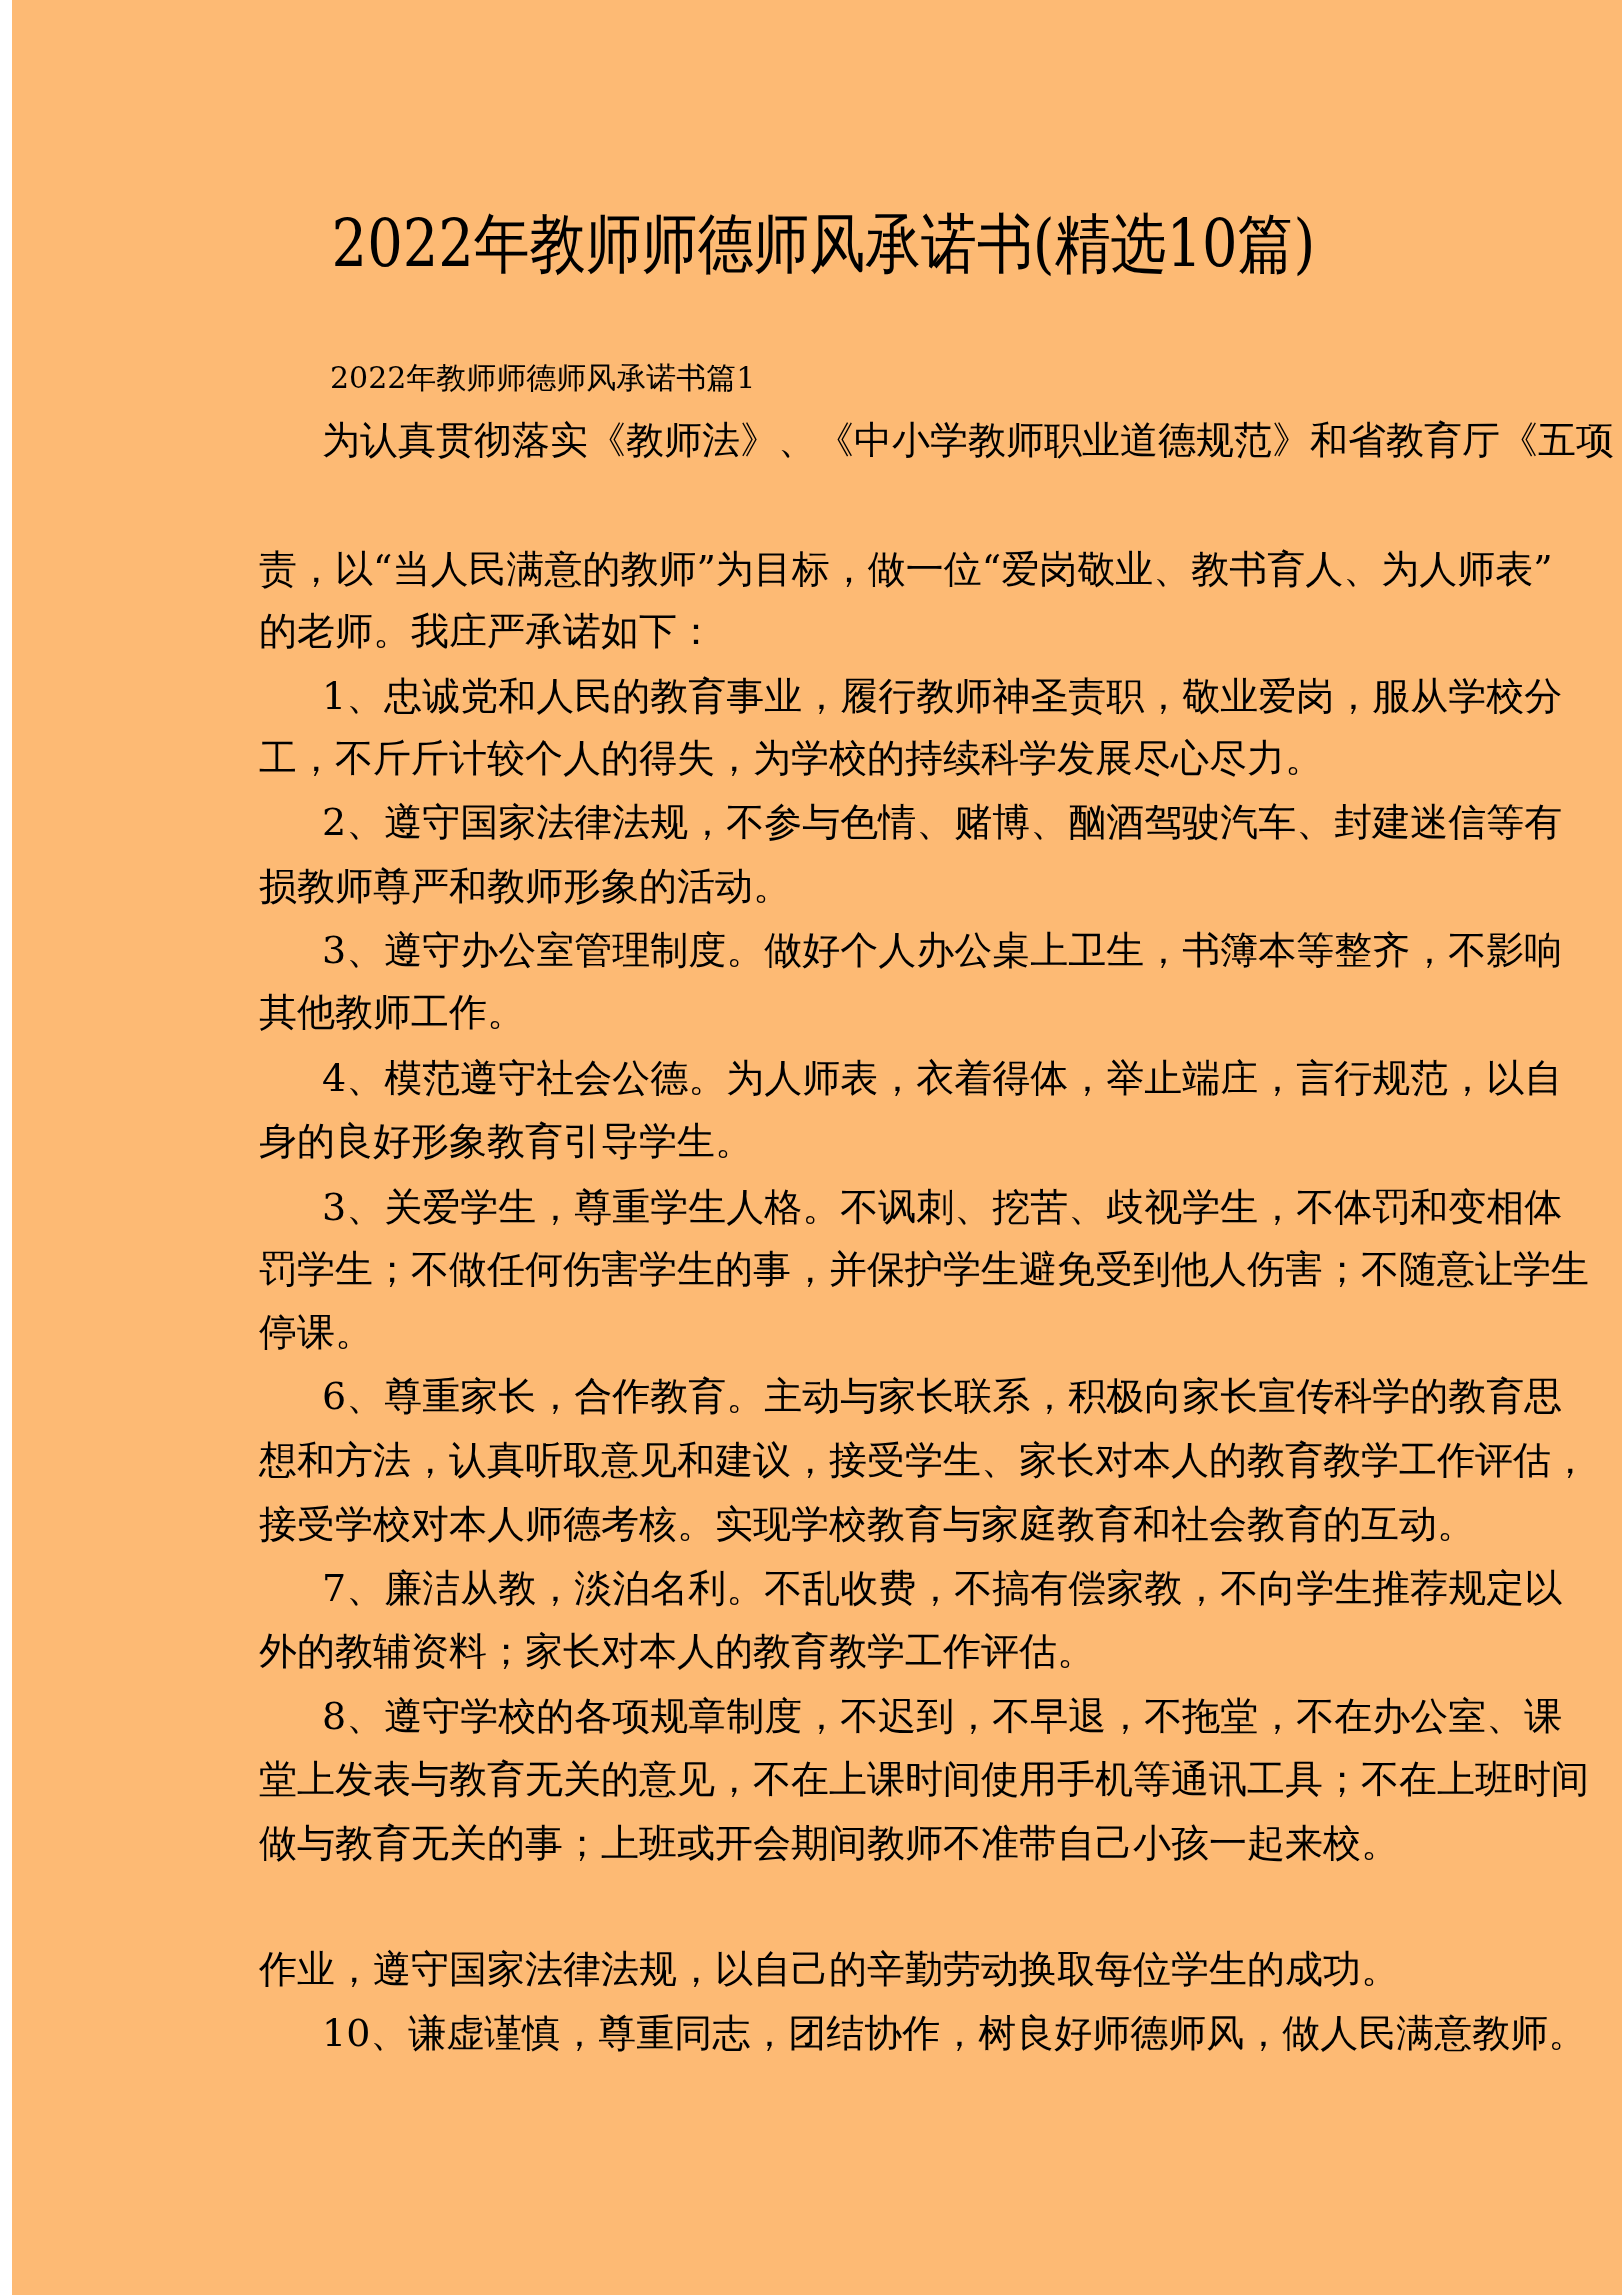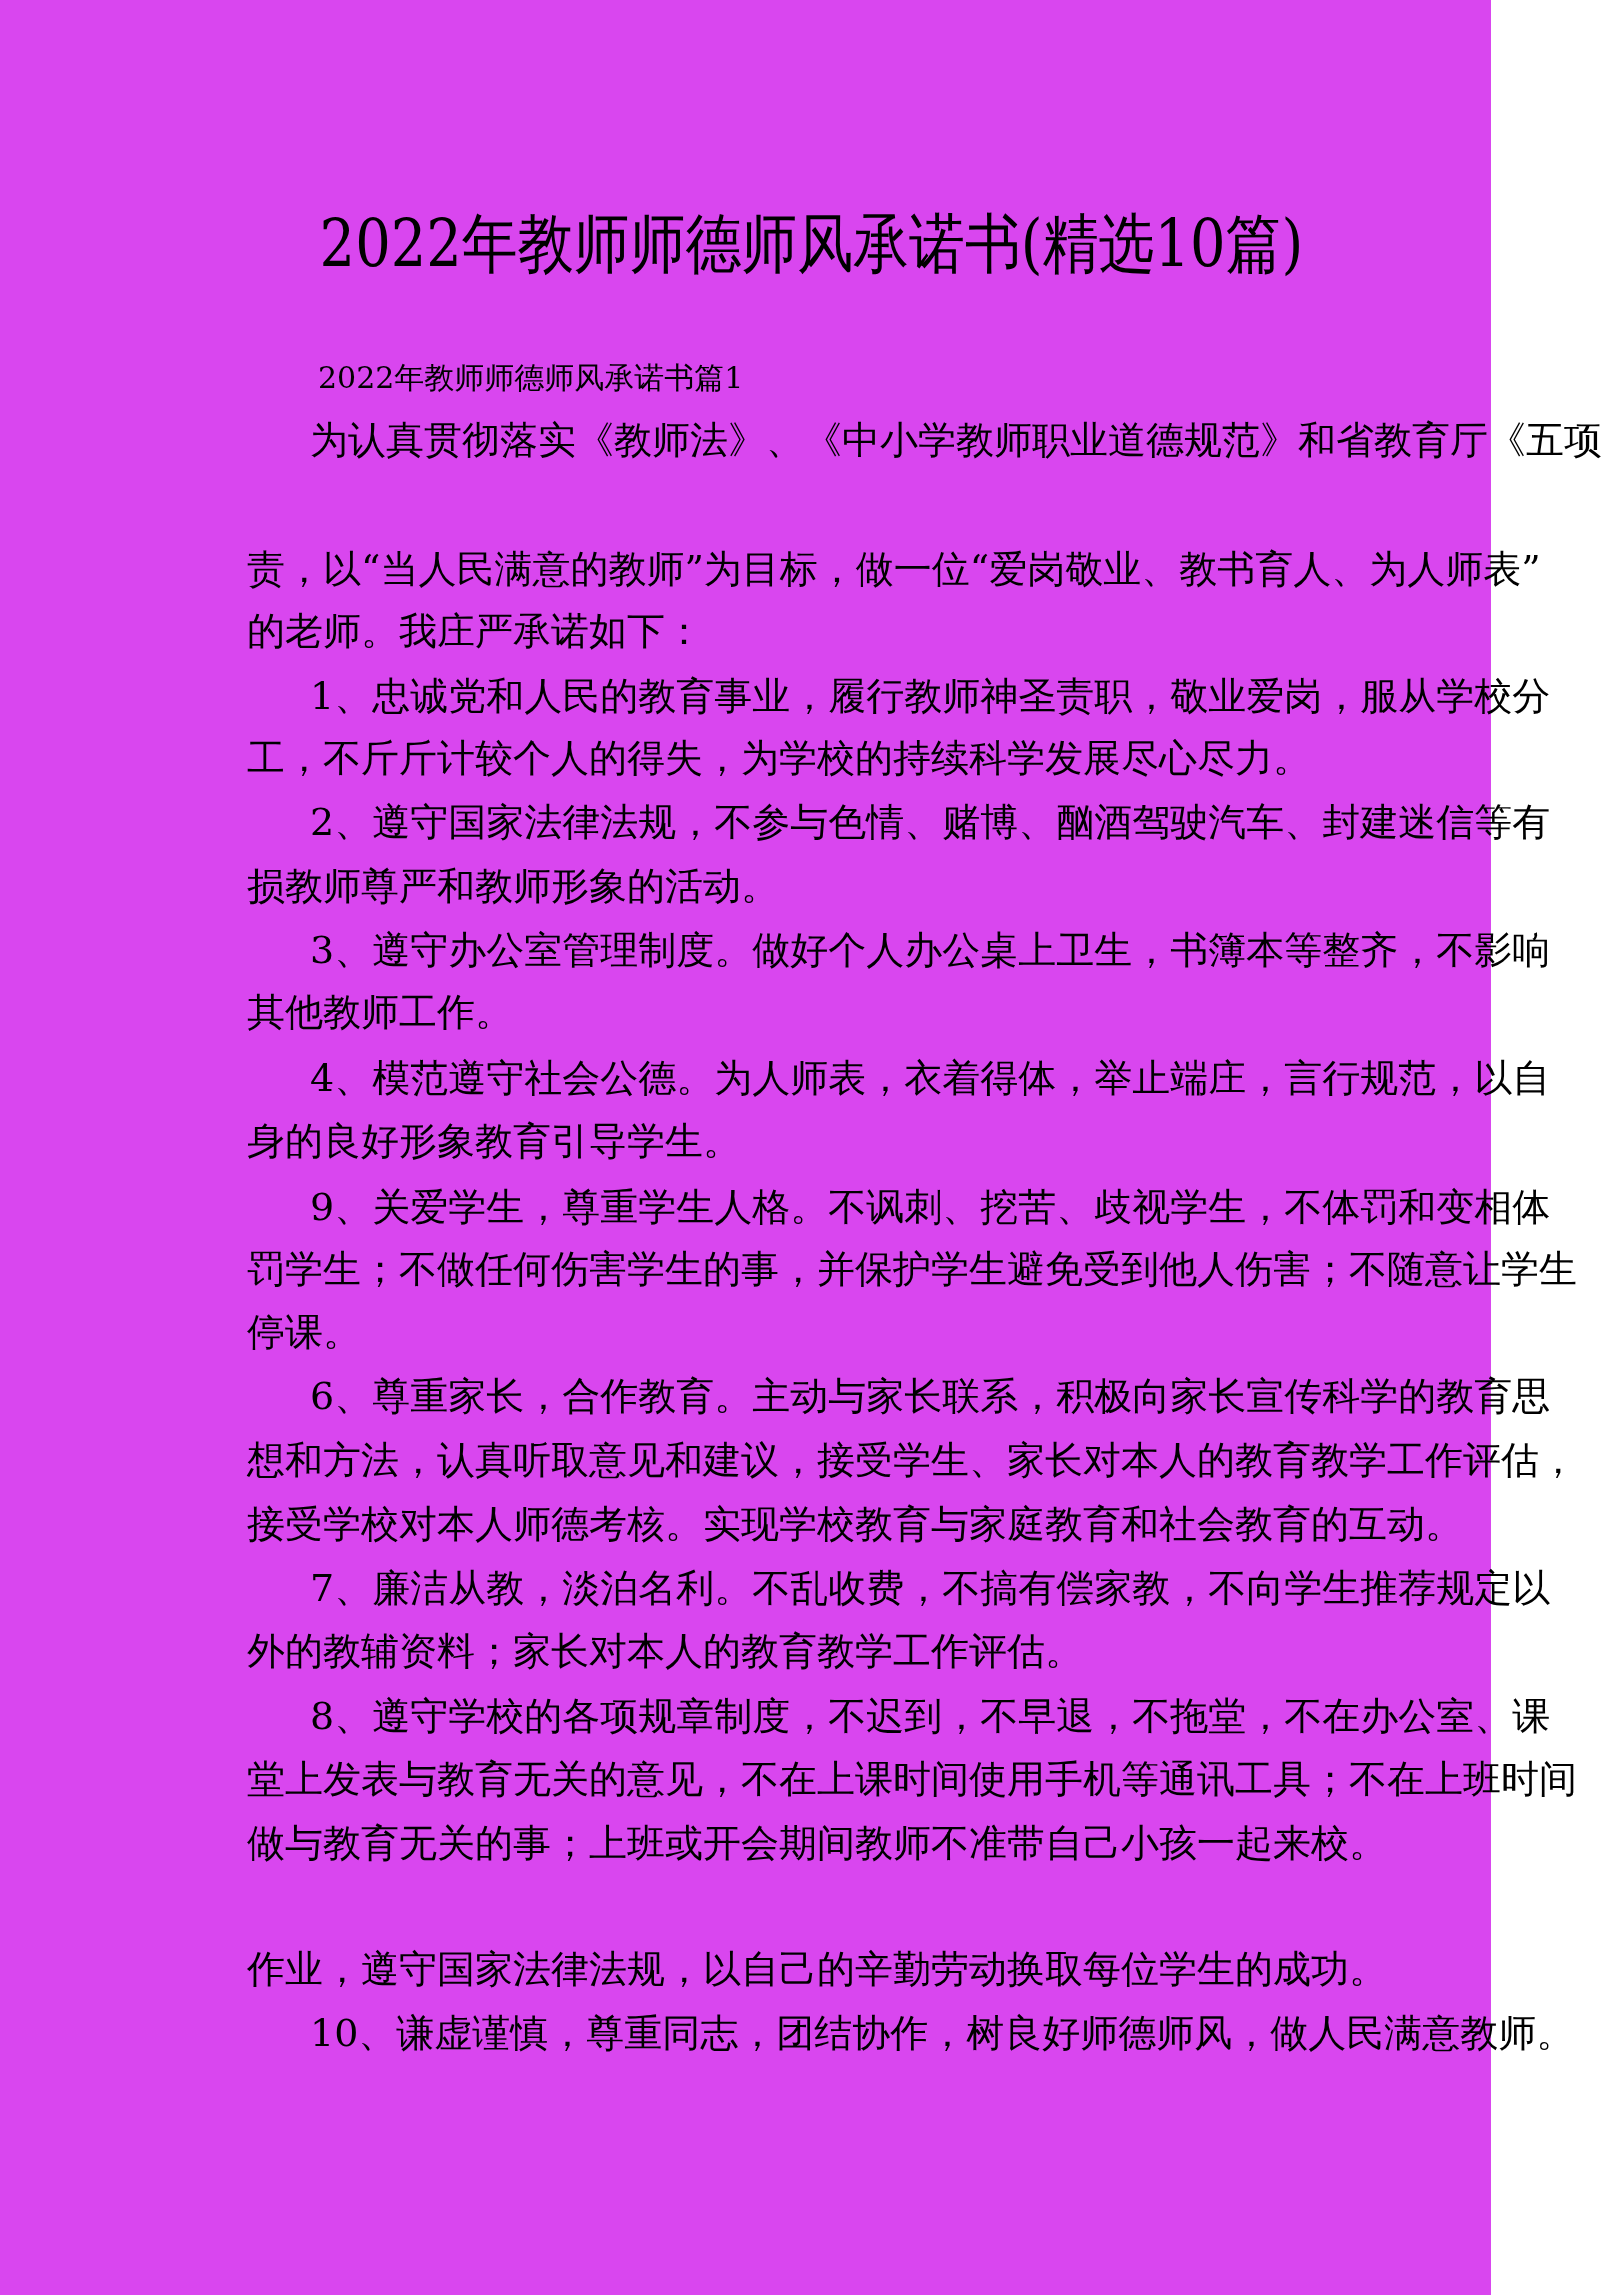--- a/index.html
+++ b/index.html
@@ -1,17 +1,17 @@
 <!DOCTYPE html>
 <html style="font-size:10.5px"><head>
 <meta charset="utf-8">
 <style>
   html, body { margin: 0; padding: 0; background: #ffffff; }
   body { width: 1623px; height: 2295px; position: relative; overflow: hidden; }
-  .page { position: absolute; left: 0; top: 0; width: 1491px; height: 2295px; background: #d946ef; }
+  .page { position: absolute; left: 12px; top: 0; width: 1611px; height: 2295px; background: #fdba74; }
   .title {
     position: absolute; left: 0; top: 208px; width: 1623px; text-align: center;
     font-family: "DejaVu Serif", "Liberation Serif", serif;
     font-size: 65px; line-height: 72px; color: #000; letter-spacing: 0px;
     transform: scaleX(0.86); transform-origin: 811px 0;
   }
   .line {
     position: absolute; left: 247px; width: 1129px; height: 39px;
     font-family: "DejaVu Serif", "Liberation Serif", serif;
     font-size: 38px; line-height: 39px; color: #000; white-space: nowrap;
@@ -37,21 +37,21 @@
 
   <div class="line indent justify" style="top:803px">2、遵守国家法律法规，不参与色情、赌博、酗酒驾驶汽车、封建迷信等有</div>
   <div class="line" style="top:867px">损教师尊严和教师形象的活动。</div>
 
   <div class="line indent justify" style="top:931px">3、遵守办公室管理制度。做好个人办公桌上卫生，书簿本等整齐，不影响</div>
   <div class="line" style="top:993px">其他教师工作。</div>
 
   <div class="line indent justify" style="top:1059px">4、模范遵守社会公德。为人师表，衣着得体，举止端庄，言行规范，以自</div>
   <div class="line" style="top:1122px">身的良好形象教育引导学生。</div>
 
-  <div class="line indent justify" style="top:1188px">9、关爱学生，尊重学生人格。不讽刺、挖苦、歧视学生，不体罚和变相体</div>
+  <div class="line indent justify" style="top:1188px">3、关爱学生，尊重学生人格。不讽刺、挖苦、歧视学生，不体罚和变相体</div>
   <div class="line" style="top:1313px">停课。</div>
   <div class="line justify" style="top:1250px">罚学生；不做任何伤害学生的事，并保护学生避免受到他人伤害；不随意让学生</div>
 
   <div class="line indent justify" style="top:1377px">6、尊重家长，合作教育。主动与家长联系，积极向家长宣传科学的教育思</div>
   <div class="line justify" style="top:1441px">想和方法，认真听取意见和建议，接受学生、家长对本人的教育教学工作评估，</div>
   <div class="line" style="top:1505px">接受学校对本人师德考核。实现学校教育与家庭教育和社会教育的互动。</div>
 
   <div class="line indent justify" style="top:1569px">7、廉洁从教，淡泊名利。不乱收费，不搞有偿家教，不向学生推荐规定以</div>
   <div class="line" style="top:1632px">外的教辅资料；家长对本人的教育教学工作评估。</div>
 

